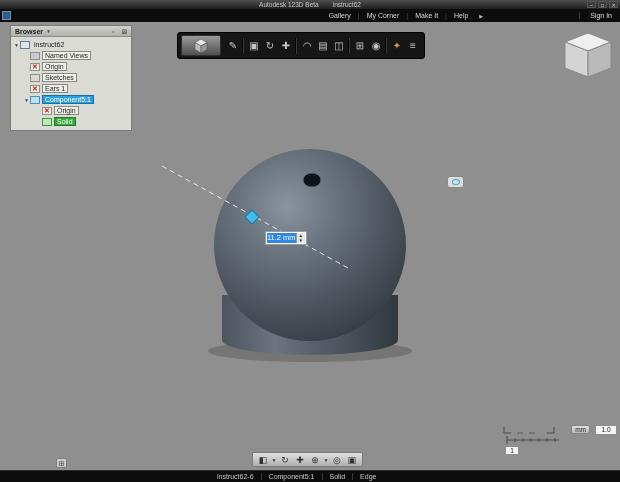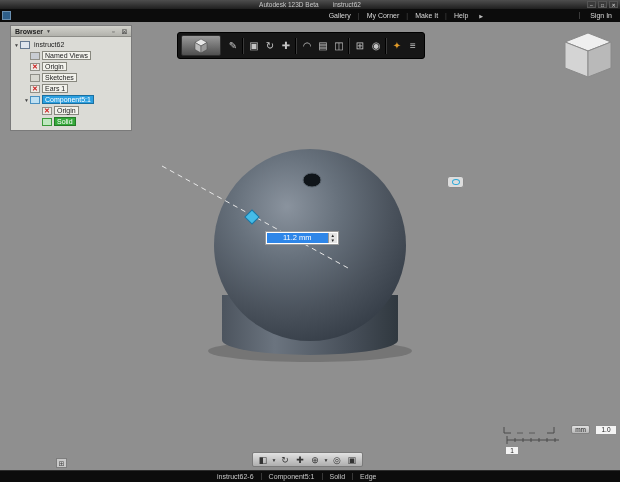--- a/index.html
+++ b/index.html
@@ -63,21 +63,21 @@
     font-size:10px; color:#c4c4c4; }
   .ticn.hot { color:#e09a28; }
   .tsep { width:1px; height:16px; background:#3a3a3a; margin:0 2px; box-shadow:-1px 0 0 #000; }
 
   
   .viewcube { position:absolute; left:560px; top:28px; z-index:3; }
 
   
   .dim-widget { position:absolute; left:265px; top:231px; z-index:2; display:flex; background:#fff;
     border:1px solid #9a9a9a; padding:1px; }
-  .dim-value { background:#2e86e8; color:#fff; font-size:7.5px; line-height:10px; padding:0 16px; white-space:nowrap; }
+  .dim-value { background:#2e86e8; color:#fff; font-size:7.5px; line-height:10px; padding:0 0; white-space:nowrap; }
   .dim-spinner { width:9px; background:#e4e4e4; border-left:1px solid #999; display:flex; flex-direction:column;
     align-items:center; justify-content:center; }
   .dim-spinner span { font-size:4.5px; line-height:5px; color:#222; }
   .orbit-ind { position:absolute; left:447px; top:176px; width:17px; height:12px; background:#dcdcdc;
     border:1px solid #8a8a8a; border-radius:3px; z-index:2; display:flex; align-items:center; justify-content:center; }
   .orbit-ind i { display:block; width:8px; height:6px; border:1.5px solid #2aa8d8; border-radius:50%; }
 
   
   .nav-toolbar { position:absolute; left:252px; top:452px; height:15px; background:linear-gradient(#e2e2e2,#aeaeae);
     border:1px solid #7a7a7a; border-radius:2px; display:flex; align-items:center; padding:0 3px; gap:1px; z-index:3; }

